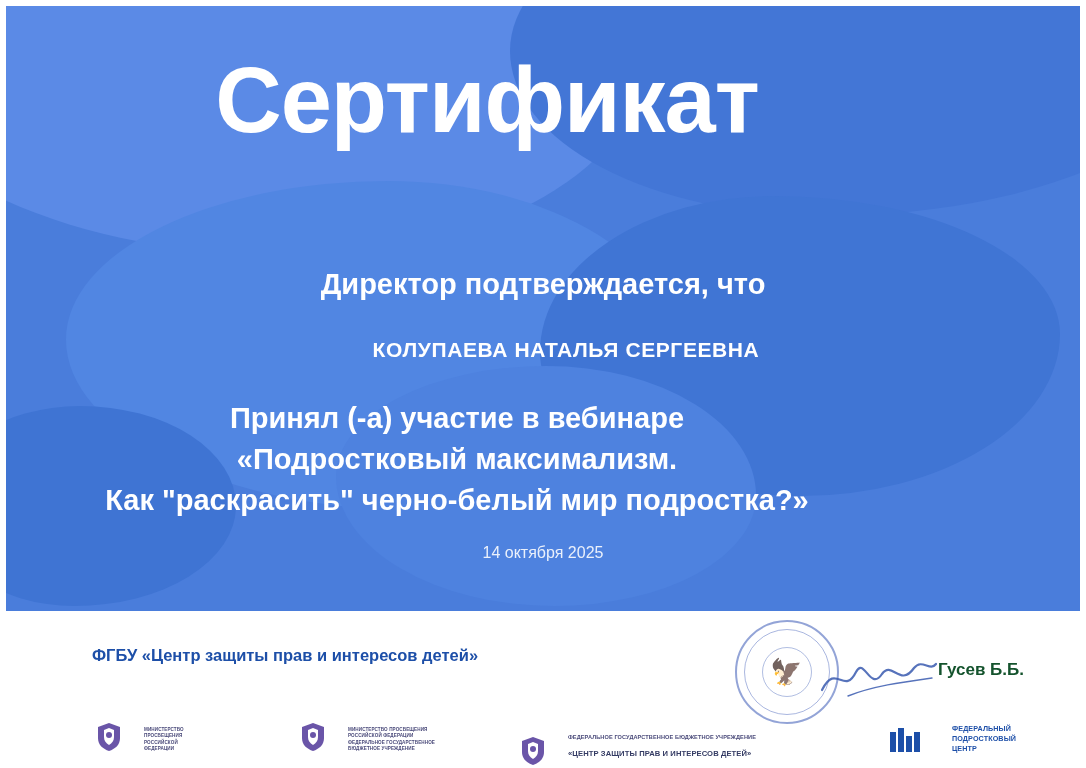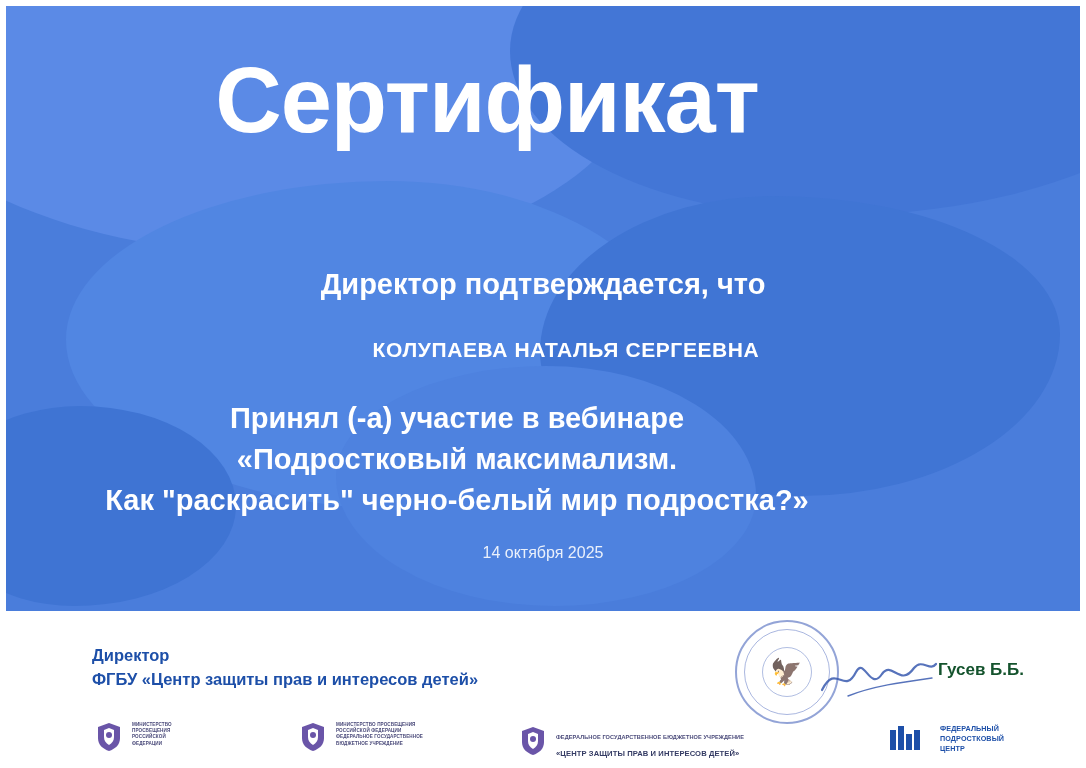--- a/index.html
+++ b/index.html
@@ -232,22 +232,22 @@
   .logos {
     position: absolute;
     left: 0;
     top: 108px;
     width: 1086px;
     height: 48px;
   }
   .logo {
     position: absolute;
     display: flex;
-    align-items: flex-start;
-    gap: 10px;
+    align-items: flex-end;
+    gap: 22px;
   }
   .logo-emblem {
     width: 26px;
     height: 30px;
     color: #5f4b9a;
     flex: 0 0 auto;
   }
   .logo-text {
     font-size: 4.6px;
     line-height: 1.35;
@@ -303,21 +303,20 @@
         <div>Как "раскрасить" черно-белый мир подростка?»</div>
       </div>
 
       <div class="date">14 октября 2025</div>
     </div>
   </div>
 
   <div class="footer">
 
     <div class="signature-block">
-      <div>Директор</div>
       <div>ФГБУ «Центр защиты прав и интересов детей»</div>
     </div>
 
     <div class="stamp">
       <div class="ring"></div>
       <div class="ring2"></div>
       <div class="ring3"></div>
       <div class="eagle">🦅</div>
     </div>
 

